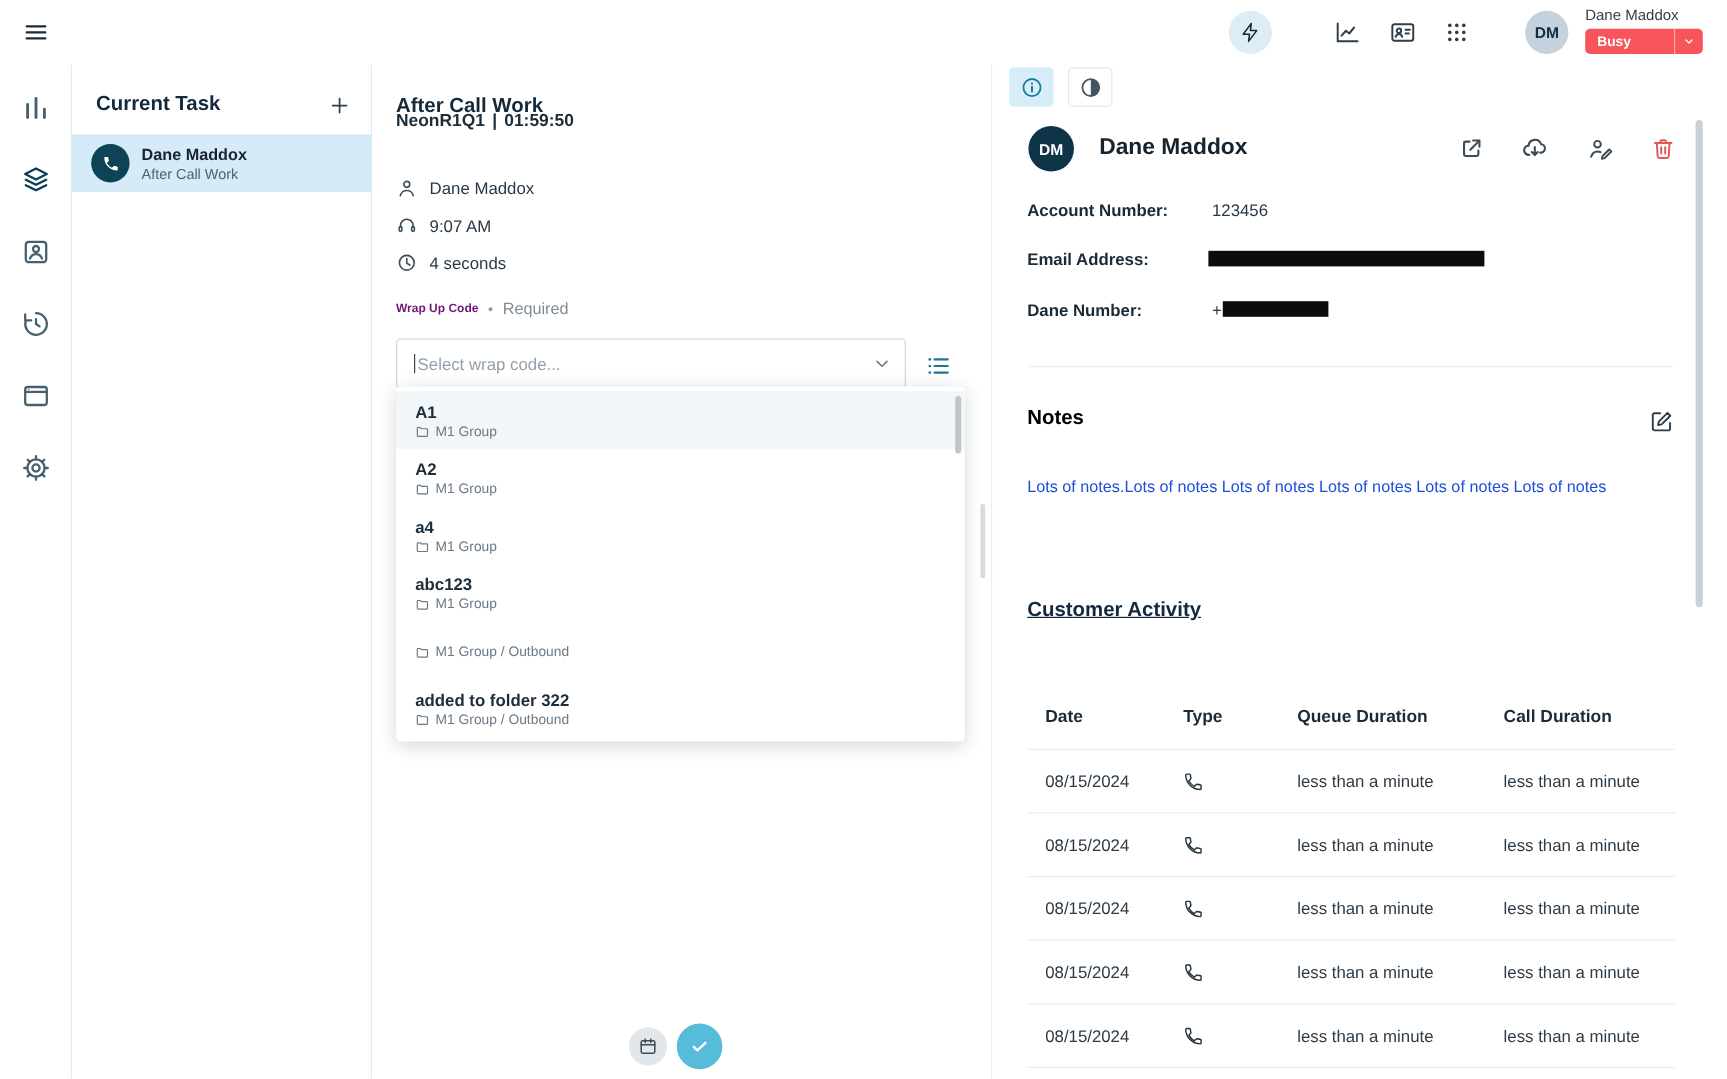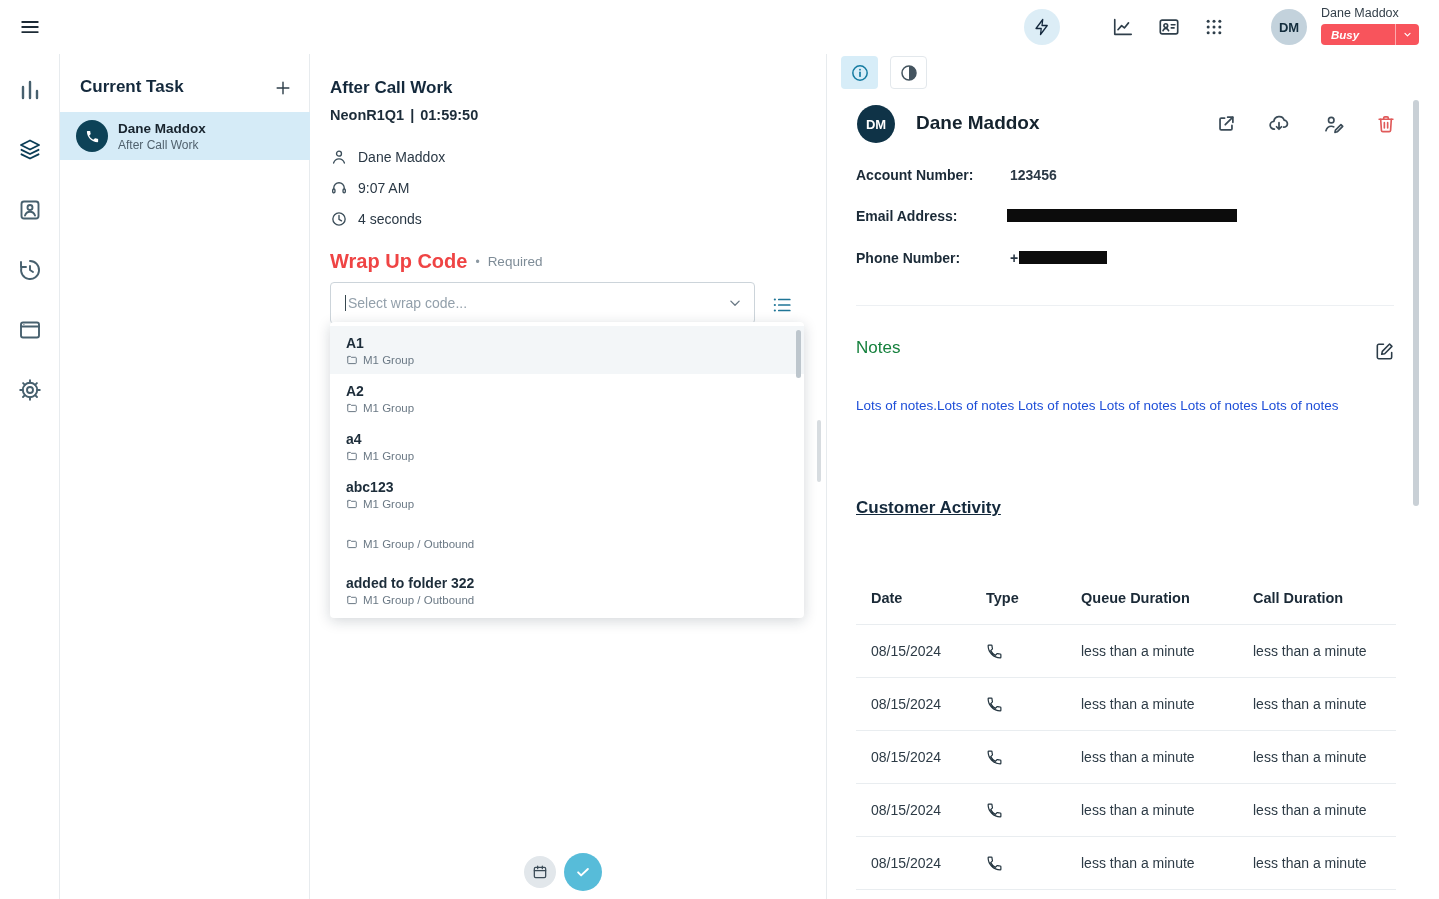--- a/index.html
+++ b/index.html
@@ -14,21 +14,21 @@
   .topbar > * { position:absolute; }
   .hamburger { left:16px; top:13px; width:28px; height:28px; color:#1d2b36; }
   .tb-bolt { left:1024px; top:9px; width:36px; height:36px; border-radius:50%; background:#dcedf6; color:#14293e; }
   .tb-ic { width:28px; height:28px; color:#2e3e4a; top:13px; }
   .tb-chart { left:1109px; }
   .tb-card { left:1155px; }
   .tb-dial { left:1200px; }
   .tb-avatar { left:1271px; top:9px; width:36px; height:36px; border-radius:50%; background:#c3d2dc; color:#122c3c; font-size:13px; font-weight:700; }
   .tb-name { left:1321px; top:6px; font-size:12.5px; color:#333f49; }
   .busy-badge { left:1321px; top:24px; width:98px; height:21px; border-radius:4px; background:#f8545c; color:#fff; display:flex; align-items:center; overflow:hidden; }
-  .busy-label { flex:1; padding-left:10px; font-size:11.5px; font-weight:700; text-align:left;font-style:italic; }
+  .busy-label { flex:1; padding-left:10px; font-size:11.5px; font-weight:700; text-align:left; }
   .busy-chev { width:24px; height:100%; border-left:1px solid rgba(255,255,255,.5); display:flex; align-items:center; justify-content:center; }
 
   
   .rail { position:absolute; left:0; top:54px; width:60px; height:845px; border-right:1px solid #e7ebee; background:#fff; }
   .rail-btn { position:absolute; left:10px; width:40px; height:40px; color:#47606e; display:flex; align-items:center; justify-content:center; }
   .r1{top:16px} .r2{top:76px} .r3{top:136px} .r4{top:196px} .r5{top:256px} .r6{top:316px}
   .rail-btn.active { color:#0b3d56; }
 
   
   .tasks { position:absolute; left:60px; top:54px; width:250px; height:845px; border-right:1px solid #e7ebee; background:#fff; }
@@ -37,27 +37,27 @@
   .add-task { left:210px; top:21px; width:26px; height:26px; color:#2e3e49; }
   .task-item { left:0; top:58px; width:250px; height:48px; background:#d5ebf7; display:flex; align-items:center; gap:10px; padding-left:16px; }
   .task-avatar { width:32px; height:32px; border-radius:50%; background:#0d4257; color:#fff; flex:0 0 32px; }
   .task-name { font-size:13.5px; font-weight:700; color:#18242e; }
   .task-status { font-size:12px; color:#51626e; margin-top:2px; }
 
   
   .acw { position:absolute; left:310px; top:54px; width:517px; height:845px; border-right:1px solid #e7ebee; background:#fff; }
   .acw > * { position:absolute; }
   .acw-title { left:20px; top:24px; font-size:17px; font-weight:700; color:#14293c; }
-  .acw-session { left:20px; top:53px; font-size:14.5px; font-weight:700; color:#1c2c39; }
+  .acw-session { left:20px; top:39px; font-size:14.5px; font-weight:700; color:#1c2c39; }
   .acw-session .sep { margin:0 6px; }
   .acw-row { left:20px; display:flex; align-items:center; gap:10px; font-size:14px; color:#2a3845; height:22px; }
   .ar1{top:92px} .ar2{top:123px} .ar3{top:154px}
   .acw-row .ric { color:#3c4e5a; }
   .wrap-row { left:20px; top:196px; display:flex; align-items:center; gap:8px; }
-  .wrap-label { font-size:20px; font-weight:700; color:#ef4444; }
+  .wrap-label { font-size:10px; font-weight:700; color:#701a75; }
   .wrap-bullet { font-size:12px; color:#8b98a2; }
   .wrap-required { font-size:13.5px; color:#7e8c97; }
   .select { left:20px; top:228px; width:425px; height:42px; border:1px solid #ccd4da; border-radius:4px; background:#fff; display:flex; align-items:center; padding:0 36px 0 14px; }
   .caret { width:1px; height:16px; background:#37474f; margin-right:2px; }
   .placeholder { font-size:14px; color:#93a0ab; }
   .select-chevron { position:absolute; right:10px; top:11px; color:#6b7a86; }
   .list-btn { left:458px; top:237px; width:28px; height:28px; color:#1f7596; }
   .notes-box { left:20px; top:296px; width:465px; height:127px; border:1px solid #d4dbdf; border-radius:6px; background:#fff; }
   .dropdown { left:20px; top:268px; width:474px; background:#fff; border-radius:4px; box-shadow:0 3px 14px rgba(15,35,50,.18); padding:4px 0; z-index:5; }
   .option { height:48px; padding:6px 16px; display:flex; flex-direction:column; justify-content:center; }
@@ -73,27 +73,27 @@
   .profile { position:absolute; left:827px; top:54px; width:612px; height:845px; background:#fff; }
   .profile > * { position:absolute; }
   .tab { width:37px; height:33px; border-radius:4px; display:flex; align-items:center; justify-content:center; }
   .tab1 { left:14px; top:2px; background:#d7edf8; color:#157ba1; }
   .tab2 { left:63px; top:2px; color:#44545f; border:1px solid #e3e8ec; background:#fff; }
   .p-avatar { left:30px; top:51px; width:38px; height:38px; border-radius:50%; background:#0f3347; color:#fff; font-size:13px; font-weight:700; }
   .p-name { left:89px; top:58px; font-size:19px; font-weight:700; color:#15232e; }
   .p-action { top:58px; width:24px; height:24px; color:#3b4b57; }
   .pa1{left:387px} .pa2{left:440px} .pa3{left:495px} .pa4{left:547px; color:#e05a5a;}
   .f-label { left:29px; font-size:14px; font-weight:700; color:#1b2a37; }
-  .f-value { left:183px; font-size:14px; color:#2a3845;font-weight:bold; }
+  .f-value { left:183px; font-size:14px; color:#2a3845; }
   .fl1,.fv1{top:113px} .fl2{top:154px} .fl3,.fv3{top:196px}
   .redact { background:#0c0c0c; display:inline-block; }
   .redact-email { left:180px; top:155px; width:230px; height:13px; }
   .fv3 .bar { width:88px; height:13px; margin-left:1px; vertical-align:-1px; }
   .divider { left:29px; top:251px; width:538px; height:1px; background:#edf0f3; }
-  .notes-title { left:29px; top:284px; font-size:17px; font-weight:400; color:#15803d;text-align:center; }
+  .notes-title { left:29px; top:284px; font-size:17px; font-weight:700; color:#000000;text-align:center; }
   .notes-edit { left:546px; top:286px; width:22px; height:22px; color:#2c3c48; }
   .notes-text { left:29px; top:342px; width:530px; font-size:13.5px; color:#1d4ed8; line-height:1.5; }
   .activity-title { left:29px; top:444px; font-size:17px; font-weight:700; color:#14293c;text-decoration:underline; }
   .activity-hint { left:29px; top:479px; font-size:13.5px; color:#8c98a3; }
   .table { left:29px; top:517px; width:540px; }
   .trow { display:grid; grid-template-columns:130px 95px 172px 1fr; align-items:center; height:53px; border-bottom:1px solid #e9edf0; }
   .trow.thead { height:54px; }
   .thead .cell { font-size:14.5px; font-weight:700; color:#1b2a37; }
   .cell { font-size:14px; color:#2d3b46; }
   .c1 { padding-left:15px; }
@@ -395,21 +395,21 @@
         <path d="M10.2 10.5v5.8M13.8 10.5v5.8"></path>
       </svg>
   </button>
 
   <div class="f-label fl1">Account Number:</div>
   <div class="f-value fv1">123456</div>
 
   <div class="f-label fl2">Email Address:</div>
   <div class="redact redact-email" style="position:absolute"></div>
 
-  <div class="f-label fl3">Phone Number:</div>
+  <div class="f-label fl3">Dane Number:</div>
   <div class="f-value fv3"><span>+</span><span class="redact bar"></span></div>
 
   <div class="divider"></div>
 
   <h3 class="notes-title">Notes</h3>
   <button class="notes-edit flexc">
     <svg class="icn" width="21" height="21" viewBox="0 0 24 24" style="stroke-width:1.8">
         <path d="M20.2 13.2v5.3c0 .9-.8 1.7-1.7 1.7H5.5c-.9 0-1.7-.8-1.7-1.7V5.5c0-.9.8-1.7 1.7-1.7h5.3"></path>
         <path d="m17.8 3.5 2.7 2.7-8.3 8.3-3.4.7.7-3.4 8.3-8.3z"></path>
       </svg>

